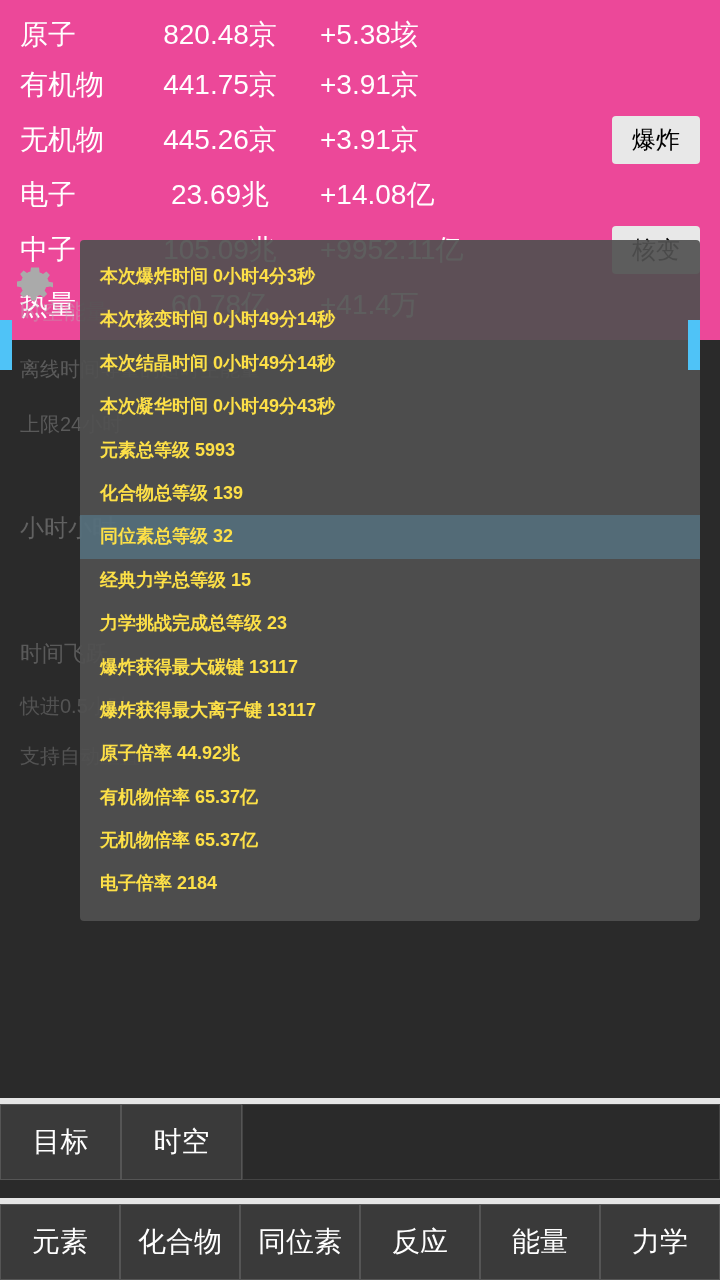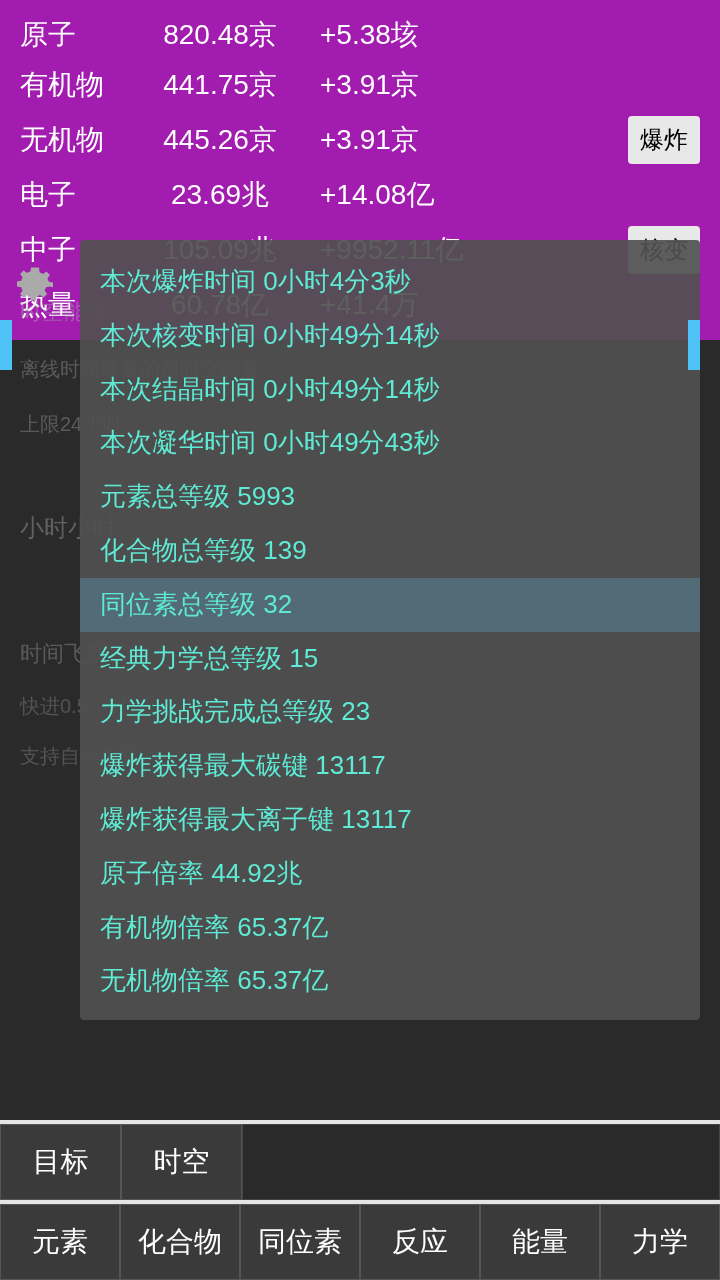--- a/index.html
+++ b/index.html
@@ -9,21 +9,21 @@
       background: #2a2a2a;
       font-family: sans-serif;
       color: #ffffff;
       overflow: hidden;
       position: relative;
     }
 
     
     .stats-area {
       padding: 10px 20px;
-      background: #a21caf;
+      background: #ec4899;
     }
     .stat-row {
       display: flex;
       align-items: center;
       padding: 6px 0;
       font-size: 28px;
       color: #ffffff;
     }
     .stat-label {
       width: 100px;
@@ -35,21 +35,21 @@
       text-align: center;
     }
     .stat-delta {
       flex: 1;
       color: #ffffff;
     }
     .action-btn {
       background: #e8e8e8;
       color: #000;
       border: none;
-      padding: 8px 12px;
+      padding: 8px 20px;
       font-size: 24px;
       border-radius: 4px;
       cursor: pointer;
     }
 
     
     .gear-area {
       position: absolute;
       top: 260px;
       left: 10px;
@@ -84,25 +84,26 @@
       width: 16px;
     }
     .panel-scroll::-webkit-scrollbar-track {
       background: #ccc;
     }
     .panel-scroll::-webkit-scrollbar-thumb {
       background: #888;
     }
 
     .panel-item {
-      font-size: 26px;
-      color: #5eead4;
+      font-size: 18px;
+      color: #fde047;
       padding: 10px 0;
       line-height: 1.3;
       border-bottom: none;
+      font-weight: bold;
     }
 
     .panel-item.highlighted {
       background: rgba(100, 180, 220, 0.3);
       margin: 0 -20px;
       padding: 10px 20px;
     }
 
     
     .bg-overlay-text {
@@ -140,21 +141,22 @@
     
     .bottom-nav {
       position: absolute;
       bottom: 0;
       left: 0;
       right: 0;
       background: #2a2a2a;
     }
     .nav-row {
       display: flex;
-      border-top: 4px solid #e5e5e5;
+      border-top: 6px solid #e5e5e5;
+      margin-top: 18px;
     }
     .nav-btn {
       flex: 1;
       padding: 18px 0;
       text-align: center;
       font-size: 28px;
       color: #ffffff;
       background: #3a3a3a;
       border: 1px solid #555;
       cursor: pointer;

